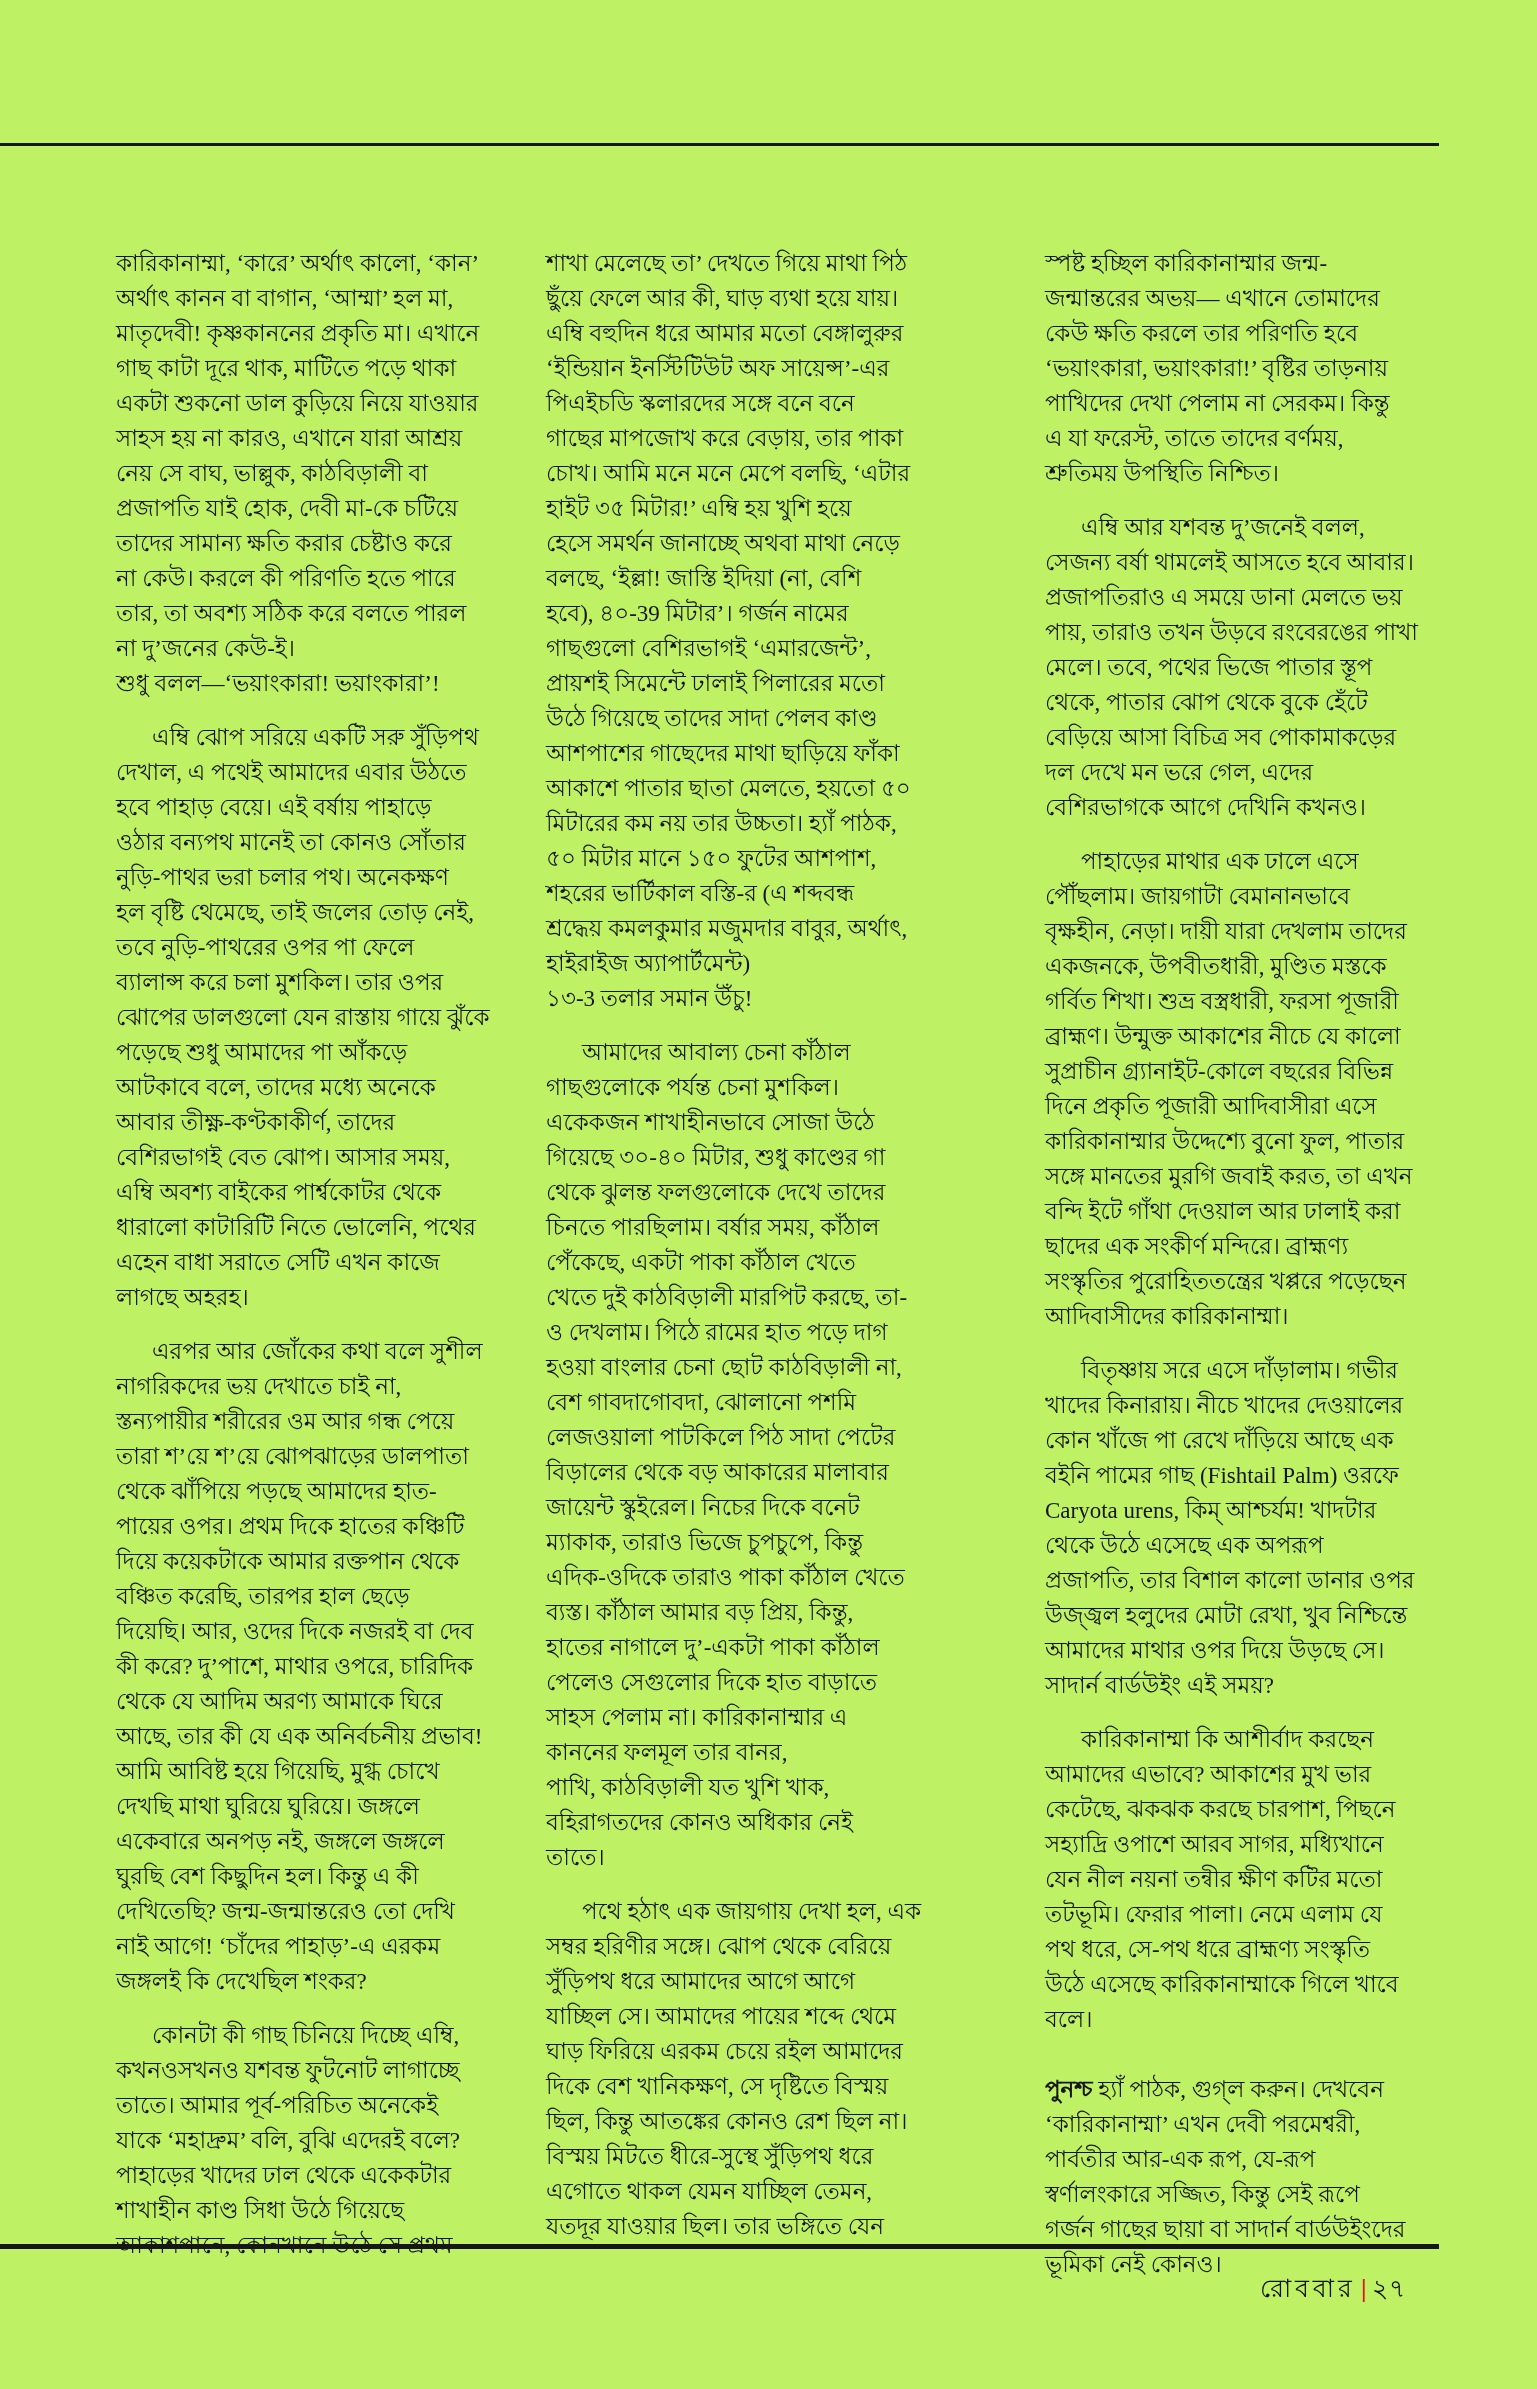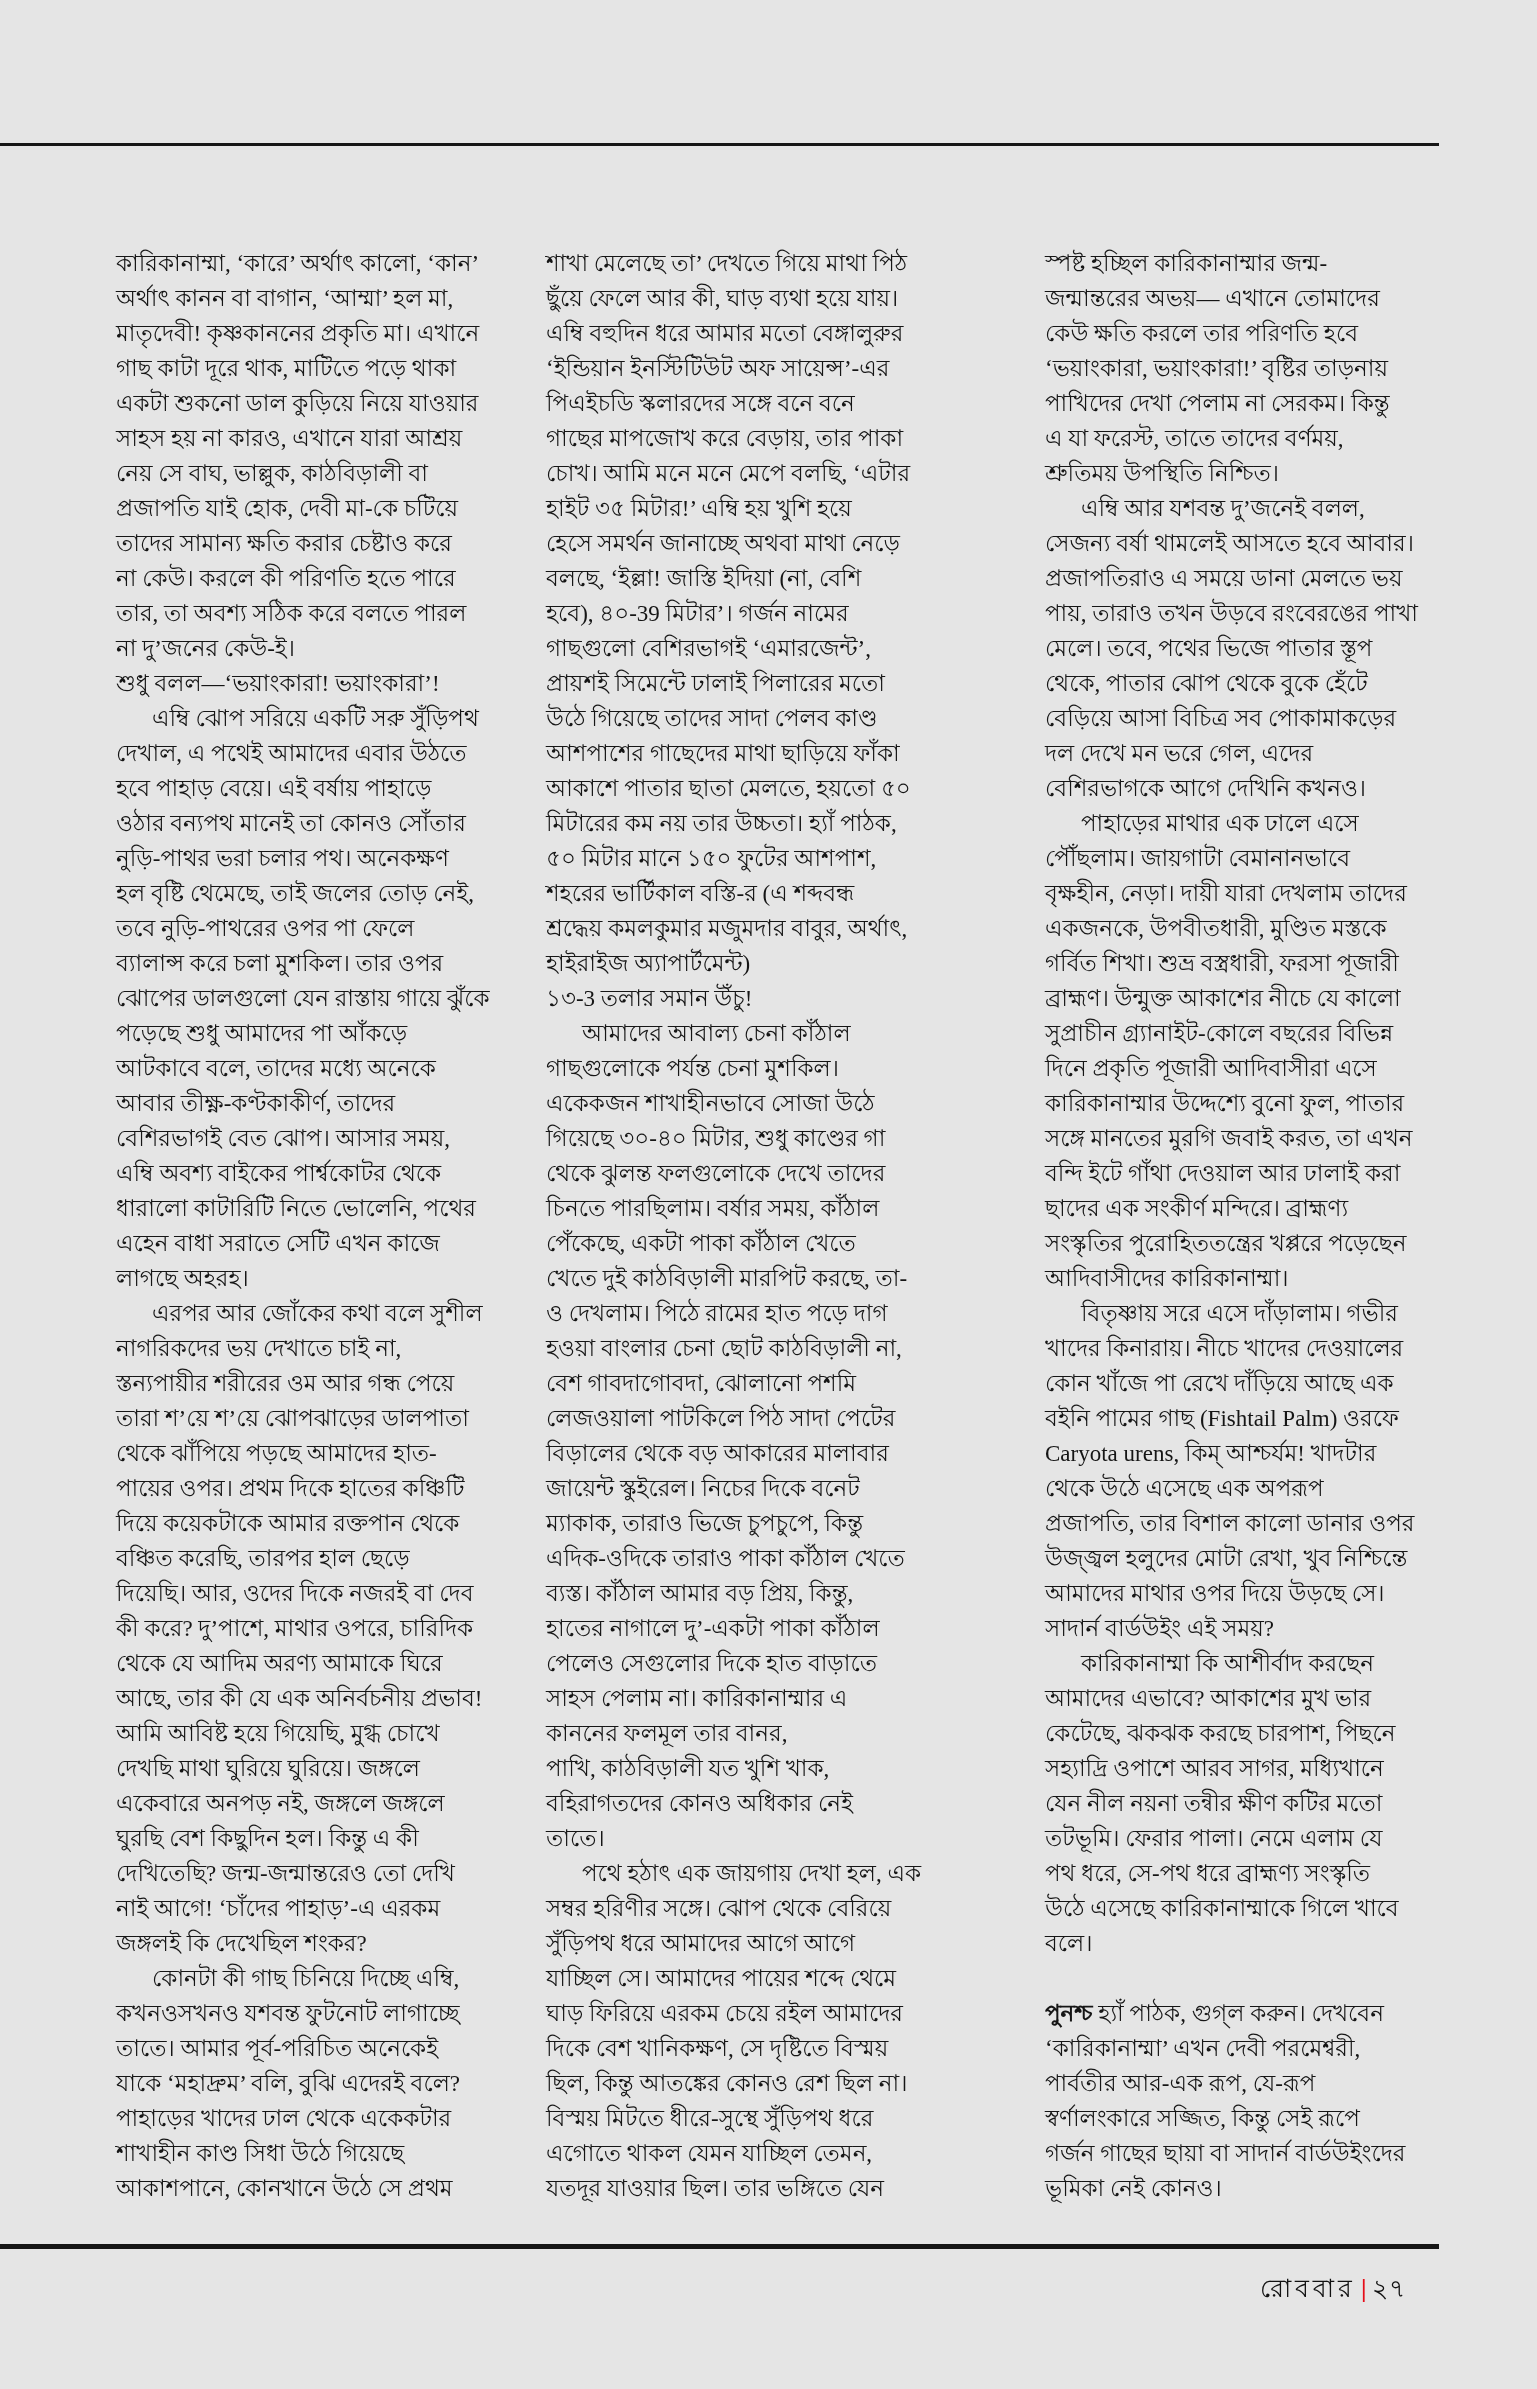--- a/index.html
+++ b/index.html
@@ -2,34 +2,34 @@
 <html style="font-size:12.4px"><head>
 <meta charset="utf-8">
 <style>
   html, body { margin:0; padding:0; }
   body {
     width:1538px; height:2389px;
     background:#ffffff;
     position:relative;
     font-family:"Liberation Serif", "DejaVu Serif", serif;
   }
-  .page { position:absolute; left:0; top:0; width:1538px; height:2389px; background:#e5e5e5; }
+  .page { position:absolute; left:0; top:0; width:1538px; height:2389px; background:#bef264; }
   .rule-top    { position:absolute; left:0; top:143px;  width:1439px; height:3.1px; background:#161616; }
   .rule-bottom { position:absolute; left:0; top:2244px; width:1439px; height:5.4px; background:#161616; }
   .col {
     position:absolute; top:246px;
     font-size:23px; line-height:35px;
     color:#151515;
     text-align:left;
   }
   .col-1 { left:116px;  width:391px; }
   .col-2 { left:546px;  width:412px; }
   .col-3 { left:1045px; width:405px; }
   .line { height:35px; white-space:nowrap; }
-  .line.indent { padding-left:36px; }
+  .line.indent { padding-left:36px;margin-top:19px; }
   .line b { font-weight:bold;text-align:center; }
   .footer {
     position:absolute; top:2269px; left:1001px; width:405px;
     text-align:right; font-size:25px; color:#111111;
   }
   .footer .mag { letter-spacing:3.9px; }
   .footer .sep { padding:0 5.4px; font-weight:bold; }
   .footer .num { letter-spacing:0.8px; }
 </style>
 </head>

